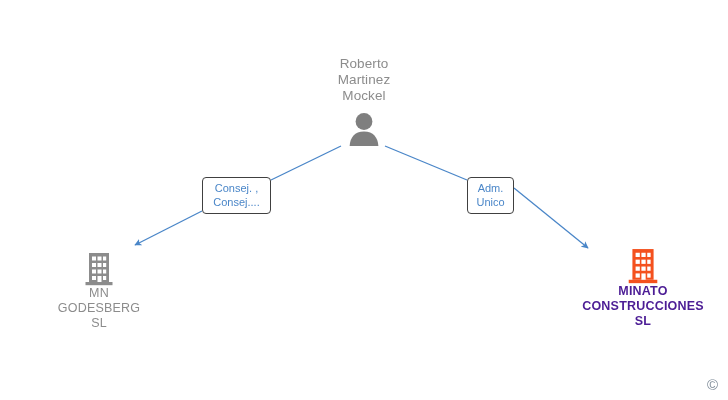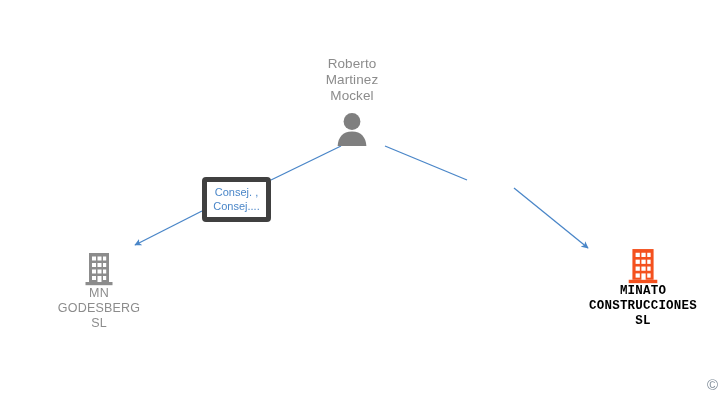--- a/index.html
+++ b/index.html
@@ -22,21 +22,21 @@
     left: 0;
     top: 0;
     width: 728px;
     height: 400px;
     pointer-events: none;
   }
 
   
   .person-node {
     position: absolute;
-    left: 290px;
+    left: 302px;
     top: 56px;
     width: 124px;
     text-align: center;
   }
   .person-name {
     font-size: 13.5px;
     line-height: 16px;
     color: #8c8c8c;
     white-space: pre-line;
     letter-spacing: 0.1px;
@@ -71,31 +71,30 @@
   .company-left .company-name {
     color: #8c8c8c;
     font-weight: 400;
   }
   .company-right {
     left: 558px;
     top: 248px;
     width: 170px;
   }
   .company-right .company-name {
-    color: #000000;
+    color: #4c1d95;
     font-weight: 700;
-    font-family: Liberation Mono, monospace;
   }
 
   
   .edge-label {
     position: absolute;
     box-sizing: border-box;
     background: #ffffff;
-    border: 5px solid #404040;
+    border: 1px solid #404040;
     border-radius: 4px;
     color: #4a86c8;
     font-size: 11px;
     line-height: 14px;
     text-align: center;
     white-space: pre-line;
     padding: 3px 5px 4px 5px;
   }
   .edge-label-left {
     left: 202px;
@@ -163,20 +162,22 @@
 Mockel</div>
     <svg class="person-icon" viewBox="0 0 38 34" xmlns="http://www.w3.org/2000/svg">
       <circle cx="19" cy="9.5" r="8.4" fill="#7f7f7f"></circle>
       <path d="M19 19.5 C 9.6 19.5 5.2 25.4 4.6 34 L 33.4 34 C 32.8 25.4 28.4 19.5 19 19.5 Z" fill="#7f7f7f"></path>
     </svg>
   </div>
 
   <div class="edge-label edge-label-left">Consej. ,
 Consej....</div>
 
+  <div class="edge-label edge-label-right">Adm.
+Unico</div>
 
   <div class="company-node company-left">
     <svg class="company-icon" width="28" height="34" viewBox="0 0 28 34" xmlns="http://www.w3.org/2000/svg">
       <rect x="4" y="1" width="20" height="29" fill="#8c8c8c"></rect>
       <rect x="0.5" y="30" width="27" height="3.2" fill="#8c8c8c"></rect>
       <g fill="#ffffff">
         <rect x="7" y="4.5" width="4" height="4"></rect>
         <rect x="12.5" y="4.5" width="4" height="4"></rect>
         <rect x="18" y="4.5" width="3.2" height="4"></rect>
         <rect x="7" y="11" width="4" height="4"></rect>

